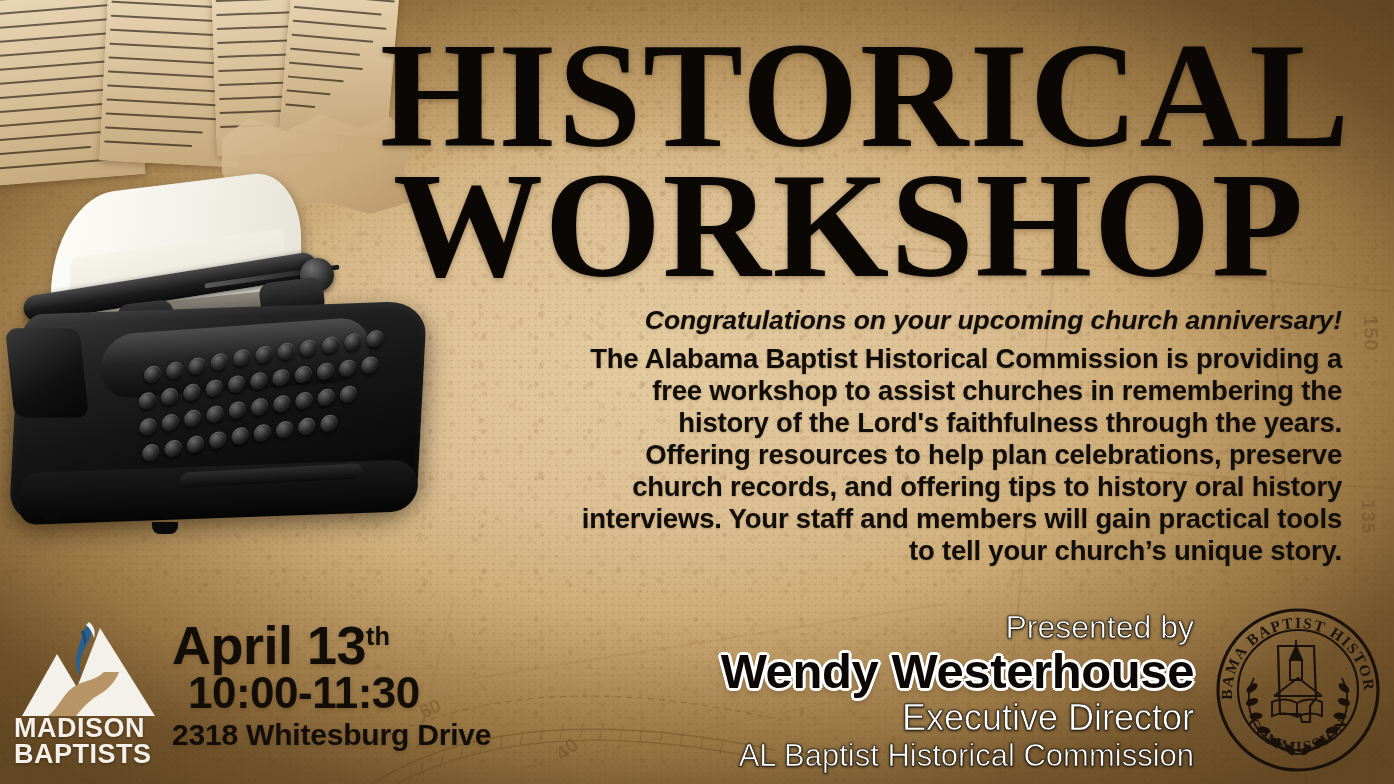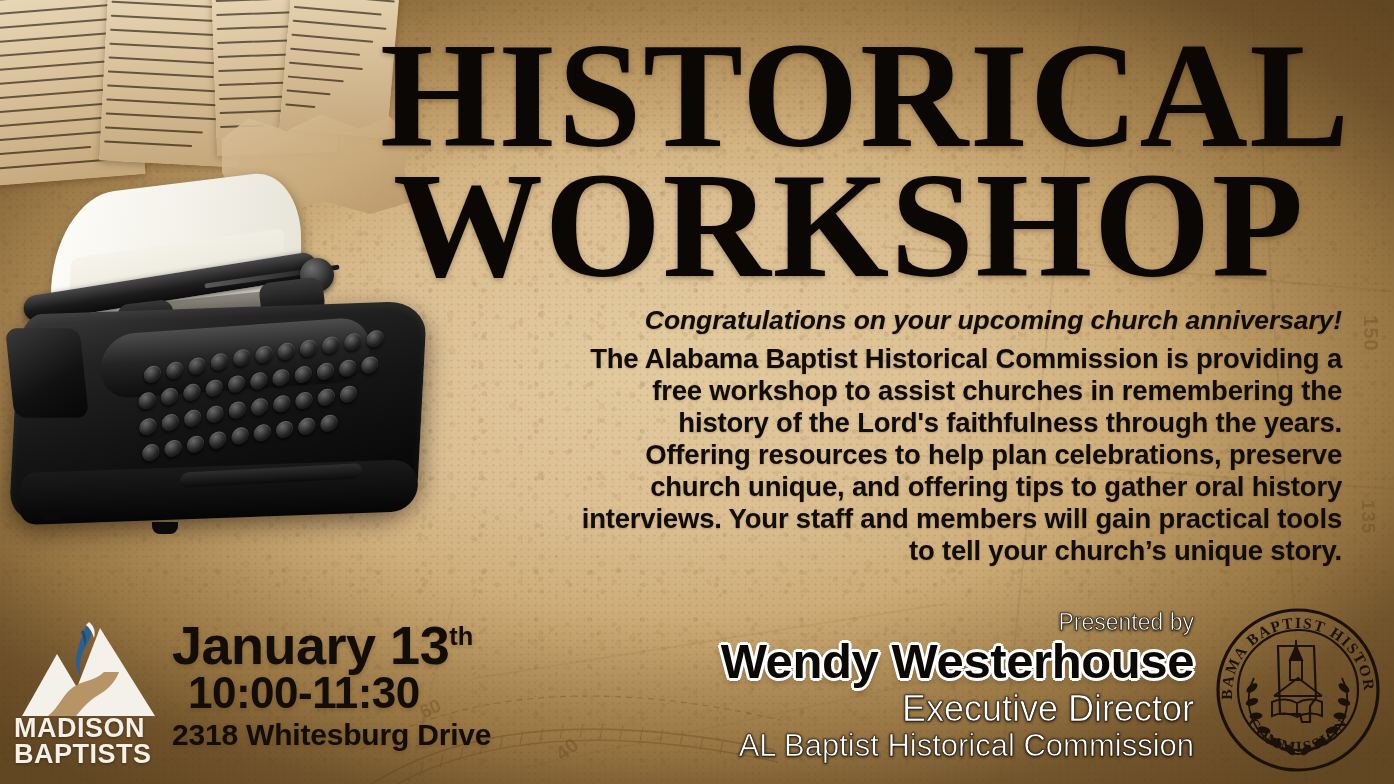--- a/index.html
+++ b/index.html
@@ -215,21 +215,21 @@
     margin-left:16px;
   }
   .addr-line{
     font-size:30px;font-weight:700;line-height:1.05;margin-top:4px;letter-spacing:-.2px;
     text-shadow:0 2px 4px rgba(80,50,16,.30);
   }
 
   
   .presenter{position:absolute;right:200px;top:610px;width:520px;text-align:right;}
   .pres-small{
-    font-size:23px;font-weight:400;color:#ffffff;line-height:1.08;
+    font-size:32px;font-weight:400;color:#ffffff;line-height:1.08;
     -webkit-text-stroke:.6px #141008;
     text-shadow:0 0 3px rgba(20,14,6,.85),0 1px 3px rgba(20,14,6,.7);
   }
   .pres-name{
     font-size:49px;font-weight:700;color:#0b0805;line-height:1.06;margin:1px 0 1px;
     letter-spacing:-.4px;
     text-shadow:
       -2px -2px 0 #fff, 2px -2px 0 #fff, -2px 2px 0 #fff, 2px 2px 0 #fff,
       -3px 0 0 #fff, 3px 0 0 #fff, 0 -3px 0 #fff, 0 3px 0 #fff,
       0 4px 7px rgba(60,35,10,.45);
@@ -421,21 +421,21 @@
     <div class="title-line" id="title2">WORKSHOP</div>
   </div>
 
   <div class="body-block">
     <div class="tagline">Congratulations on your upcoming church anniversary!</div>
     <div class="para">
       <span>The Alabama Baptist Historical Commission is providing a</span>
       <span>free workshop to assist churches in remembering the</span>
       <span>history of the Lord's faithfulness through the years.</span>
       <span>Offering resources to help plan celebrations, preserve</span>
-      <span>church unique, and offering tips to gather oral history</span>
+      <span>church records, and offering tips to history oral history</span>
       <span>interviews. Your staff and members will gain practical tools</span>
       <span>to tell your church’s unique story.</span>
     </div>
   </div>
 
   <div class="madison-logo">
     <svg class="ml-mountain" viewBox="0 0 136 104">
 
       <path d="M80,8 L135,96 L46,96 Z" fill="#f4f1ea"></path>
 
@@ -447,21 +447,21 @@
       <path d="M69,2 C74,6 76,12 74,18 C72,12 70,8 66,5 Z" fill="#f4f1ea"></path>
       <path d="M63,10 C66,14 67,20 65,26 C64,20 63,15 61,12 Z" fill="#1f4a74"></path>
     </svg>
     <div class="ml-text">
       <div class="l1">MADISON</div>
       <div class="l2">BAPTISTS</div>
     </div>
   </div>
 
   <div class="date-block">
-    <div class="date-line"><span>January 13</span><sup>th</sup></div>
+    <div class="date-line"><span>April 13</span><sup>th</sup></div>
     <div class="time-line">10:00-11:30</div>
     <div class="addr-line">2318 Whitesburg Drive</div>
   </div>
 
   <div class="presenter">
     <div class="pres-small">Presented by</div>
     <div class="pres-name">Wendy Westerhouse</div>
     <div class="pres-role">Executive Director</div>
     <div class="pres-org">AL Baptist Historical Commission</div>
   </div>

